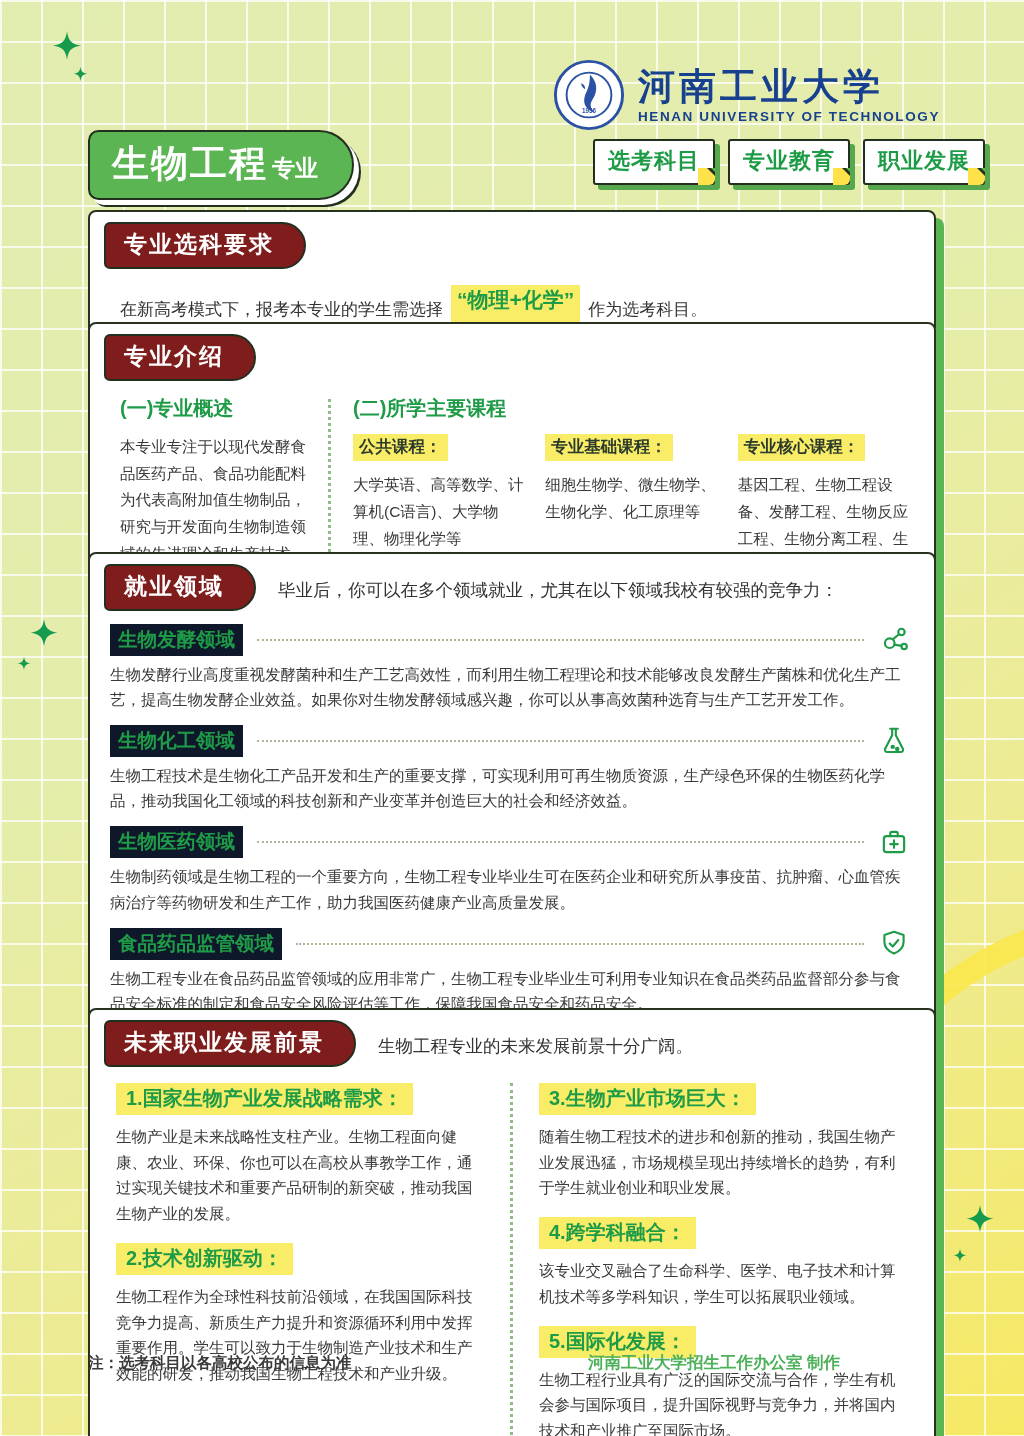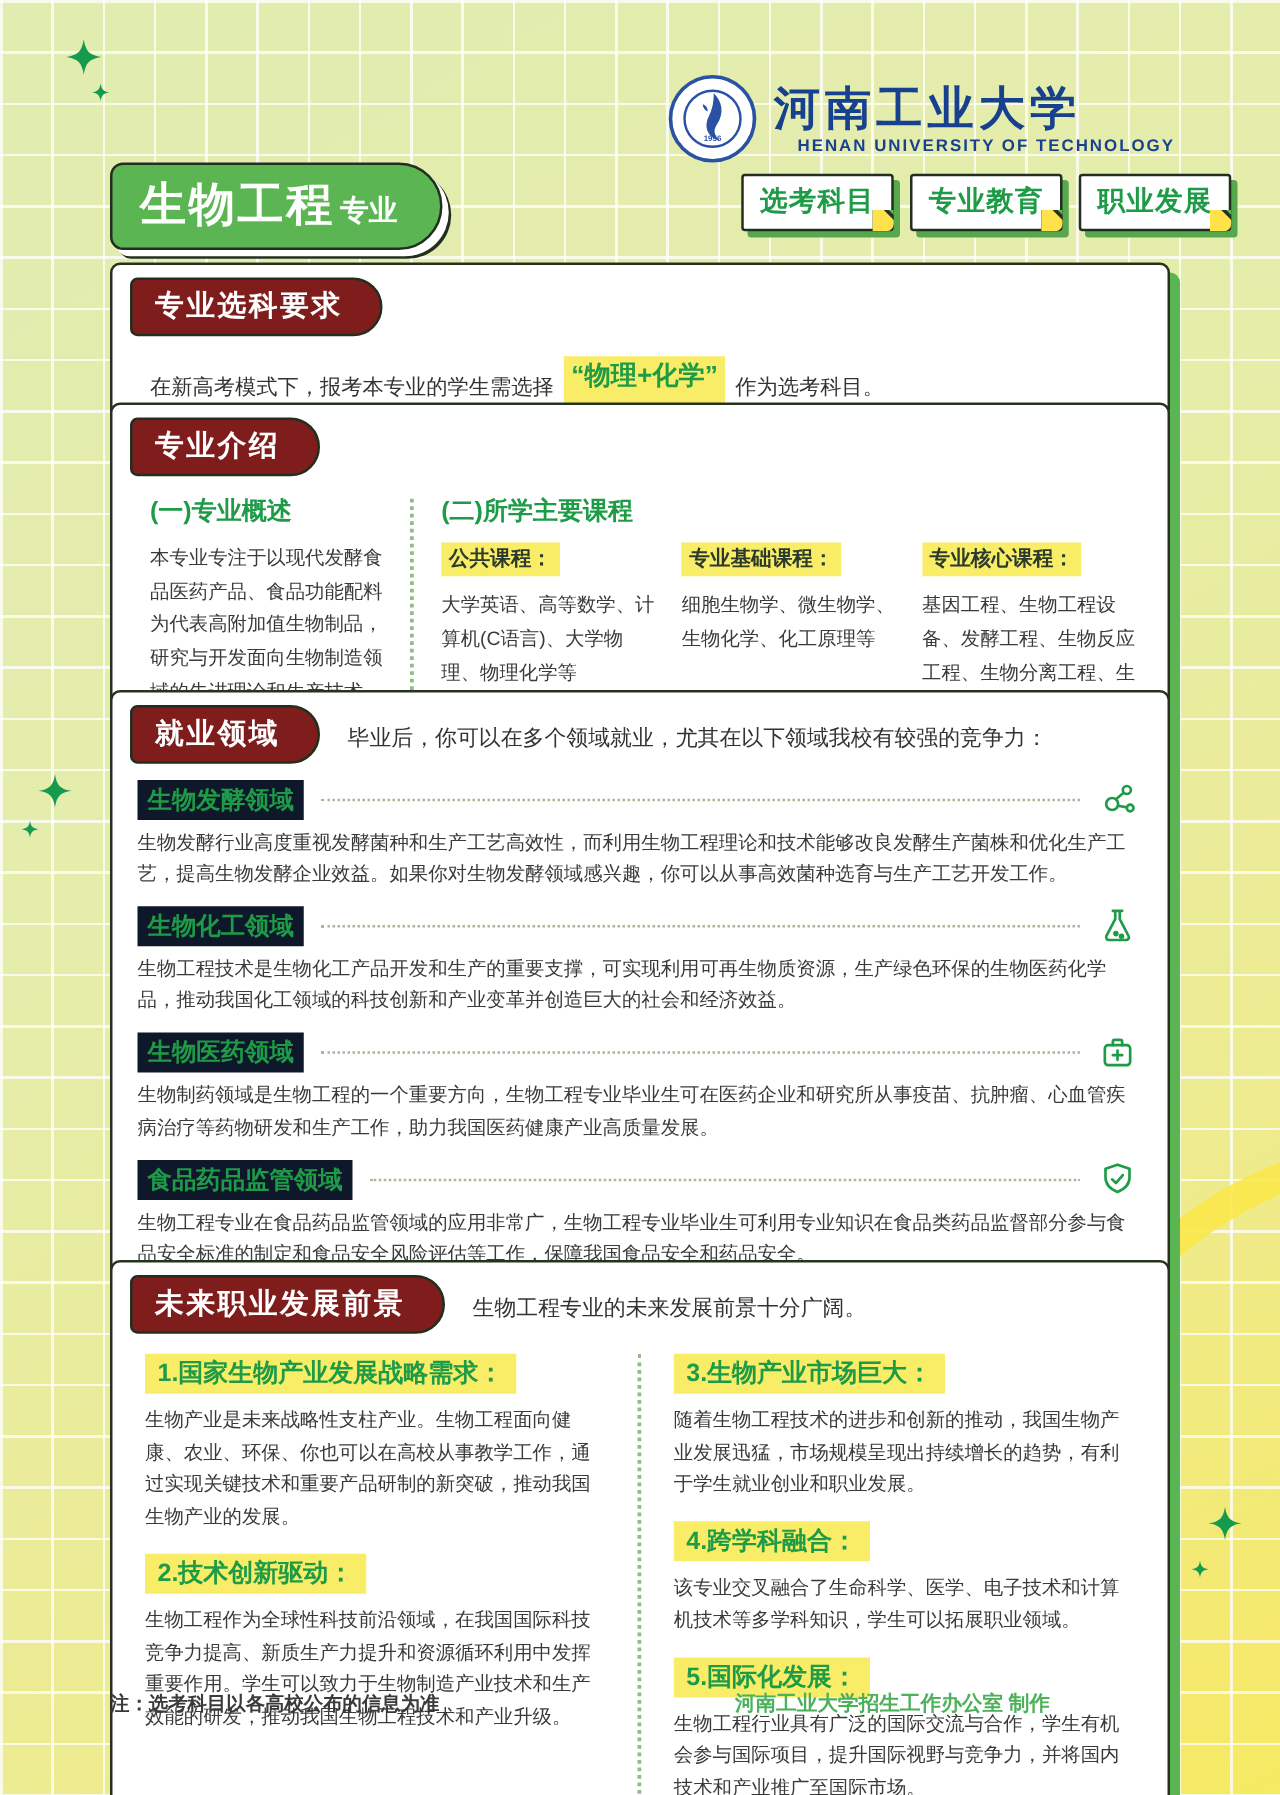--- a/index.html
+++ b/index.html
@@ -18,21 +18,21 @@
   
   .ring { position:absolute; left:806px; top:906px; width:688px; height:688px;
           border-radius:50%; border:24px solid rgba(250,232,74,.9); z-index:1; }
   .blob { position:absolute; background:#f6e75c; border-radius:50%; z-index:1; }
   .sparkle { position:absolute; z-index:2; }
   
   .logo { position:absolute; top:58px; right:84px; display:flex; align-items:center; gap:12px; z-index:3; }
   .logo-txt { display:flex; flex-direction:column; }
   .logo-cn { font-family:"DejaVu Serif","Liberation Serif",serif; font-size:37px; font-weight:bold;
              color:#17418f; letter-spacing:4px; line-height:1.1; }
-  .logo-en { font-size:13.5px; font-weight:bold; color:#17418f; letter-spacing:1.6px; margin-top:2px;margin-left:19px; }
+  .logo-en { font-size:13.5px; font-weight:bold; color:#17418f; letter-spacing:1.6px; margin-top:2px; }
   .title-banner { position:absolute; top:130px; left:88px; z-index:4;
     background:#5cb553; border:2.5px solid #222f1e; border-radius:12px 40px 40px 12px;
     padding:7px 34px 9px 22px; color:#fff;
     box-shadow:5px 5px 0 #ffffff, 7px 7px 0 #222f1e; display:flex; align-items:baseline; }
   .title-main { font-size:37px; font-weight:bold; letter-spacing:2px; }
   .title-suffix { font-size:23px; font-weight:bold; margin-left:4px; }
   .nav { position:absolute; top:139px; left:566px; display:flex; gap:13px; z-index:4;padding-left:27px; }
   .nav-btn { position:relative; background:#fff; border:2.5px solid #222f1e; border-radius:3px;
     box-shadow:5px 5px 0 #57a74f; color:#1e9b47; font-size:22px; font-weight:bold;
     padding:5px 13px 7px; letter-spacing:1px; cursor:pointer; }

